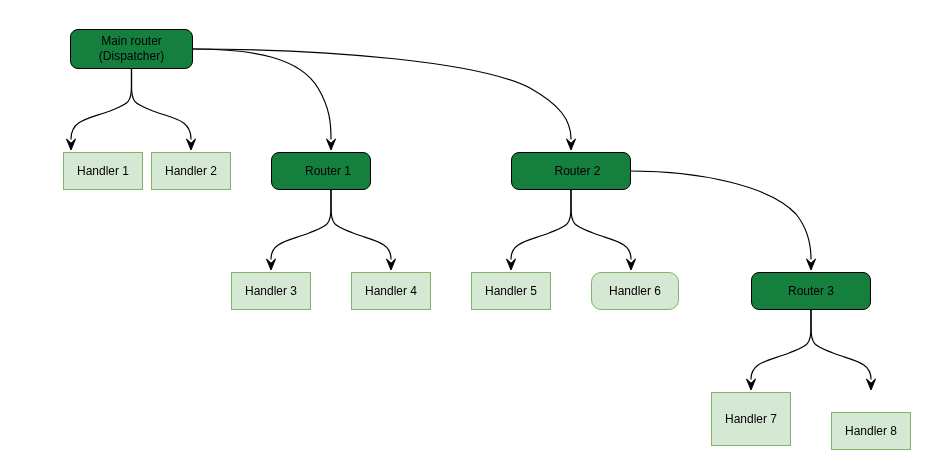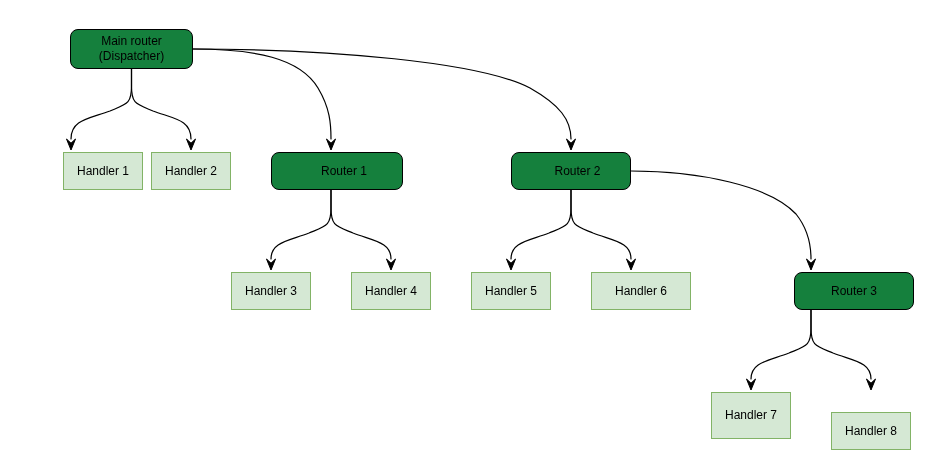--- a/index.html
+++ b/index.html
@@ -107,23 +107,23 @@
       <g>
         <path class="edge-path" d="M 811 310 L 811 328 C 811 346 816 346 833 353 C 854 361 871 362 871 379" stroke="#000000"></path>
         <path class="arrow-head" d="M 871 390 L 866.5 379 L 871 383.18 L 875.5 379 Z" fill="#000000"></path>
       </g>
     </svg>
   <div id="node-layer">
       <div class="node router" style="left: 70px; top: 29px; width: 123px; height: 40px;"><span>Main router
 (Dispatcher)</span></div>
       <div class="node handler" style="left: 31px; top: 152px; width: 80px; height: 38px; margin-left: 32px;"><span>Handler 1</span></div>
       <div class="node handler" style="left: 151px; top: 152px; width: 80px; height: 38px;"><span>Handler 2</span></div>
-      <div class="node router" style="left: 271px; top: 152px; width: 132px; height: 38px; padding-left: 14px;"><span>Router 1</span></div>
+      <div class="node router" style="left: 271px; top: 152px; width: 100px; height: 38px; padding-left: 14px;"><span>Router 1</span></div>
       <div class="node router" style="left: 511px; top: 152px; width: 120px; height: 38px; padding-left: 13px;"><span>Router 2</span></div>
       <div class="node handler" style="left: 231px; top: 272px; width: 80px; height: 38px; text-align: right;"><span>Handler 3</span></div>
       <div class="node handler" style="left: 351px; top: 272px; width: 80px; height: 38px; justify-content: center;"><span>Handler 4</span></div>
       <div class="node handler" style="left: 471px; top: 272px; width: 80px; height: 38px;"><span>Handler 5</span></div>
-      <div class="node handler" style="left: 591px; top: 272px; width: 100px; height: 38px;"><span>Handler 6</span></div>
-      <div class="node router" style="left: 794px; top: 272px; width: 120px; height: 38px;"><span>Router 3</span></div>
-      <div class="node handler" style="left: 711px; top: 392px; width: 80px; height: 47px;"><span>Handler 7</span></div>
+      <div class="node handler" style="left: 591px; top: 272px; width: 88px; height: 38px; border-radius: 10px;"><span>Handler 6</span></div>
+      <div class="node router" style="left: 751px; top: 272px; width: 120px; height: 38px;"><span>Router 3</span></div>
+      <div class="node handler" style="left: 711px; top: 392px; width: 80px; height: 54px;"><span>Handler 7</span></div>
       <div class="node handler" style="left: 831px; top: 412px; width: 80px; height: 38px;"><span>Handler 8</span></div>
     </div>
 </div>
 
 </body></html>

